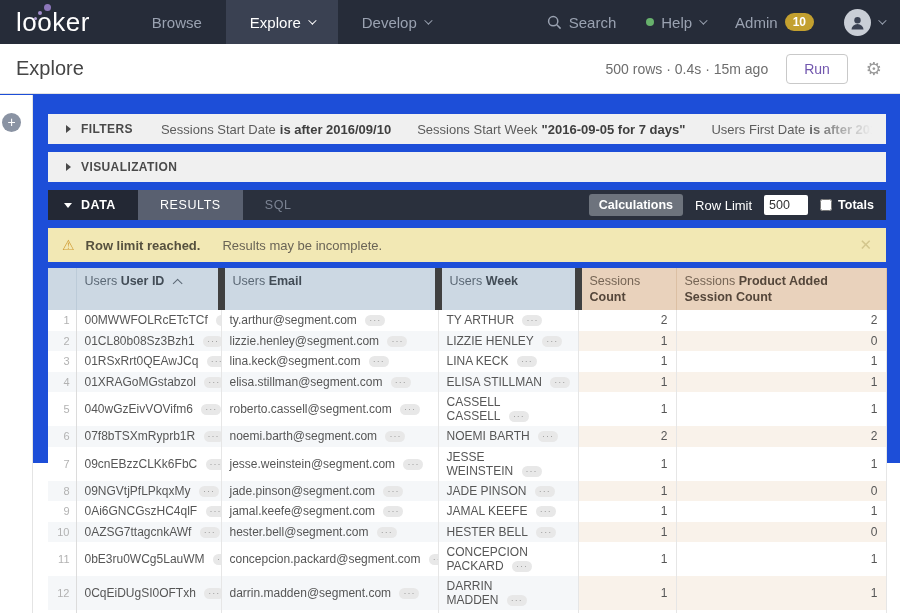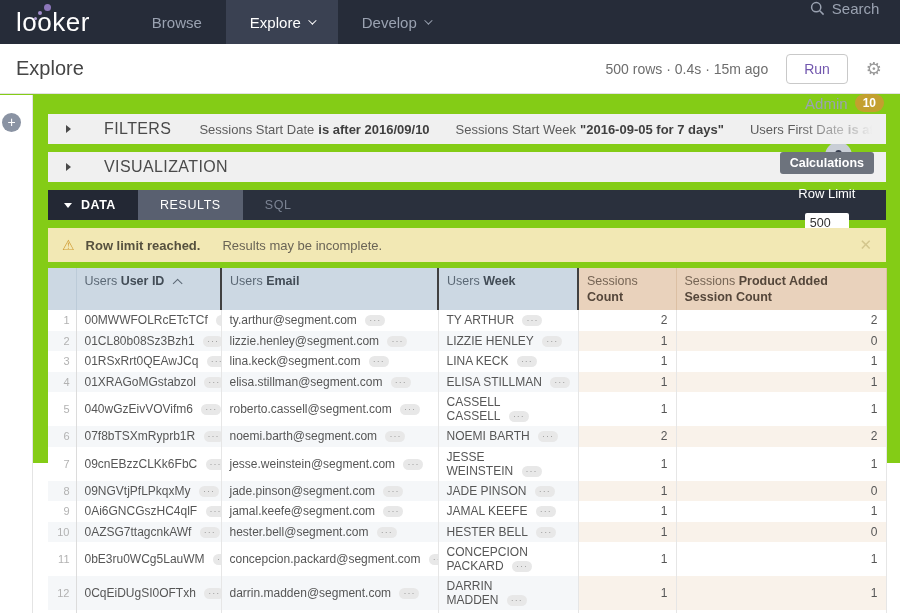--- a/index.html
+++ b/index.html
@@ -1,32 +1,32 @@
 <!DOCTYPE html>
 <html><head>
 <meta charset="utf-8">
 <style>
   * { margin:0; padding:0; box-sizing:border-box; }
   html,body { width:900px; height:613px; overflow:hidden; background:#fff;
               font-family:"Liberation Sans", sans-serif; }
-  .page { position:relative; width:900px; height:463px; background:#84cc16; }
+  .page { position:relative; width:900px; height:463px; background:#1d4ed8; }
 
   
   .topnav { position:absolute; left:0; top:0; width:900px; height:44px;
             background:#262c39; display:flex; align-items:stretch; color:#9aa2b1; }
   .logo { position:relative; display:flex; align-items:center; padding:0 38px 0 16px;
           color:#fff; font-size:26px; letter-spacing:.5px; }
   .logo .bub1,.logo .bub2,.logo .bub3 { position:absolute; border-radius:50%; background:#a18ccb; }
   .logo .bub1 { width:7px; height:7px; left:44px; top:4px; background:#8d77bb; }
   .logo .bub2 { width:4px; height:4px; left:38px; top:11px; }
   .logo .bub3 { width:3px; height:3px; left:34px; top:17px; background:#b7a6d8; }
   .navitem { display:flex; align-items:center; gap:7px; padding:8px 24px; font-size:15px;
              cursor:pointer; }
   .navitem.active { background:#3a4152; color:#fff; }
-  .nav-right { margin-left:auto; display:flex; align-items:center; gap:30px; padding-right:16px;flex-direction:column; }
+  .nav-right { margin-left:auto; display:flex; align-items:center; gap:30px; padding-right:16px; }
   .nav-right .grp { display:flex; align-items:center; gap:7px; font-size:15px; cursor:pointer; }
   .chev { display:inline-block; width:6px; height:6px; border-right:1.6px solid currentColor;
           border-bottom:1.6px solid currentColor; transform:rotate(45deg) translateY(-2px); }
   .dot-green { width:8px; height:8px; border-radius:50%; background:#67b16c; }
   .badge { background:#c3a02f; color:#fff; font-size:12px; font-weight:bold;
            border-radius:9px; padding:2px 8px; }
   .avatar { width:27px; height:27px; border-radius:50%; background:#c9ced6;
             display:flex; align-items:center; justify-content:center; }
 
   
@@ -46,39 +46,39 @@
              background:#8a93a3; color:#fff; font-size:14px; line-height:18px; text-align:center;
              cursor:pointer; }
 
   
   .bar { position:absolute; left:48px; width:838px; height:30px; background:#f0f0f0;
          display:flex; align-items:center; overflow:hidden; }
   .caret-right { width:0; height:0; border-left:5px solid #4a4a4a; border-top:4px solid transparent;
                  border-bottom:4px solid transparent; margin:0 10px 0 18px; }
   .caret-down { width:0; height:0; border-top:5px solid #fff; border-left:4px solid transparent;
                 border-right:4px solid transparent; margin:0 9px 0 16px; }
-  .bar-label { font-size:16px; font-weight:normal; color:#4a4a4a; letter-spacing:.4px;margin-left:23px; }
+  .bar-label { font-size:12px; font-weight:bold; color:#4a4a4a; letter-spacing:.4px; }
   #filters-bar { top:114px; }
   #filters-list { display:flex; align-items:center; margin-left:28px; gap:26px; white-space:nowrap; }
   .filter-item { font-size:13px; color:#5c5c5c; cursor:pointer; }
   .f-value { font-weight:bold; color:#3f3f3f; margin-left:4px; }
   .fade-right { position:absolute; right:0; top:0; width:90px; height:30px;
                 background:linear-gradient(to right, rgba(240,240,240,0), #f0f0f0 85%); }
   #viz-bar { top:152px; }
 
   
   .databar { position:absolute; left:48px; top:190px; width:838px; height:30px; background:#2a303d;
              display:flex; align-items:center; color:#fff; }
   .data-section { display:flex; align-items:center; background:#232834; height:30px;
                   padding-right:22px; cursor:pointer; }
   .data-section .lbl { font-size:12.5px; font-weight:bold; letter-spacing:.5px; }
   .dtab { height:30px; display:flex; align-items:center; padding:0 22px; font-size:12.5px;
           letter-spacing:.6px; cursor:pointer; color:#7c8494; }
   .dtab.active { background:#596070; color:#fff; }
-  .databar-right { margin-left:auto; display:flex; align-items:center; gap:12px; padding-right:12px;flex-direction:column; }
+  .databar-right { margin-left:auto; display:flex; align-items:center; gap:12px; padding-right:12px; }
   .calc-btn { background:#6d737d; border:none; color:#fff; font-weight:bold; font-size:12.5px;
               border-radius:3px; padding:4px 10px; cursor:pointer; font-family:inherit; }
   .rl-label { font-size:13px; }
   .rl-input { width:44px; height:20px; border:none; border-radius:2px; font-size:12.5px;
               padding:0 5px; color:#333; font-family:inherit; }
   .totals-wrap { display:flex; align-items:center; gap:6px; font-size:12.5px; font-weight:bold; }
   .totals-wrap input { width:12px; height:12px; }
 
   
   .warning { position:absolute; left:48px; top:228px; width:838px; height:34px; background:#f2e8b4;
@@ -88,21 +88,21 @@
   .warn-bold { font-weight:bold; color:#55503e; margin-right:22px; }
   .warn-close { margin-left:auto; padding-right:14px; color:#d3c68d; font-size:15px; cursor:pointer; }
 
   
   .table-wrap { position:absolute; left:48px; top:268px; width:838px; }
   table { border-collapse:collapse; table-layout:fixed; width:838px; }
   col.c-num{width:28px} col.c-id{width:145px} col.c-email{width:217px}
   col.c-name{width:140px} col.c-count{width:98px} col.c-pasc{width:210px}
   th { height:42px; vertical-align:top; text-align:left; font-size:12.5px; font-weight:normal;
        padding:5px 8px; line-height:16px; cursor:pointer; }
-  th.dimension { background:#ccd8e3; color:#5b6875; border-right:2px solid #404040; }
+  th.dimension { background:#ccd8e3; color:#5b6875; border-right:7px solid #404040; }
   th.measure   { background:#e9d2bc; color:#766555; border-right:1px solid #dcc0a4; }
   th.num-h     { background:#ccd8e3; border-right:1px solid #bccbd8; }
   th b { color:#424c56; }
   th.measure b { color:#54463a; }
   .sortchev { display:inline-block; width:7px; height:7px; border-left:1.4px solid #5b6875;
               border-top:1.4px solid #5b6875; transform:rotate(45deg) translate(3px,0px);
               margin-left:8px; }
   td { font-size:12px; color:#565656; padding:3px 8px; height:20.5px; line-height:14px;
        border-right:1px solid #e6e6e6; vertical-align:middle; }
   td.num { font-size:11px; color:#b2b2b2; text-align:right; padding-right:6px;

